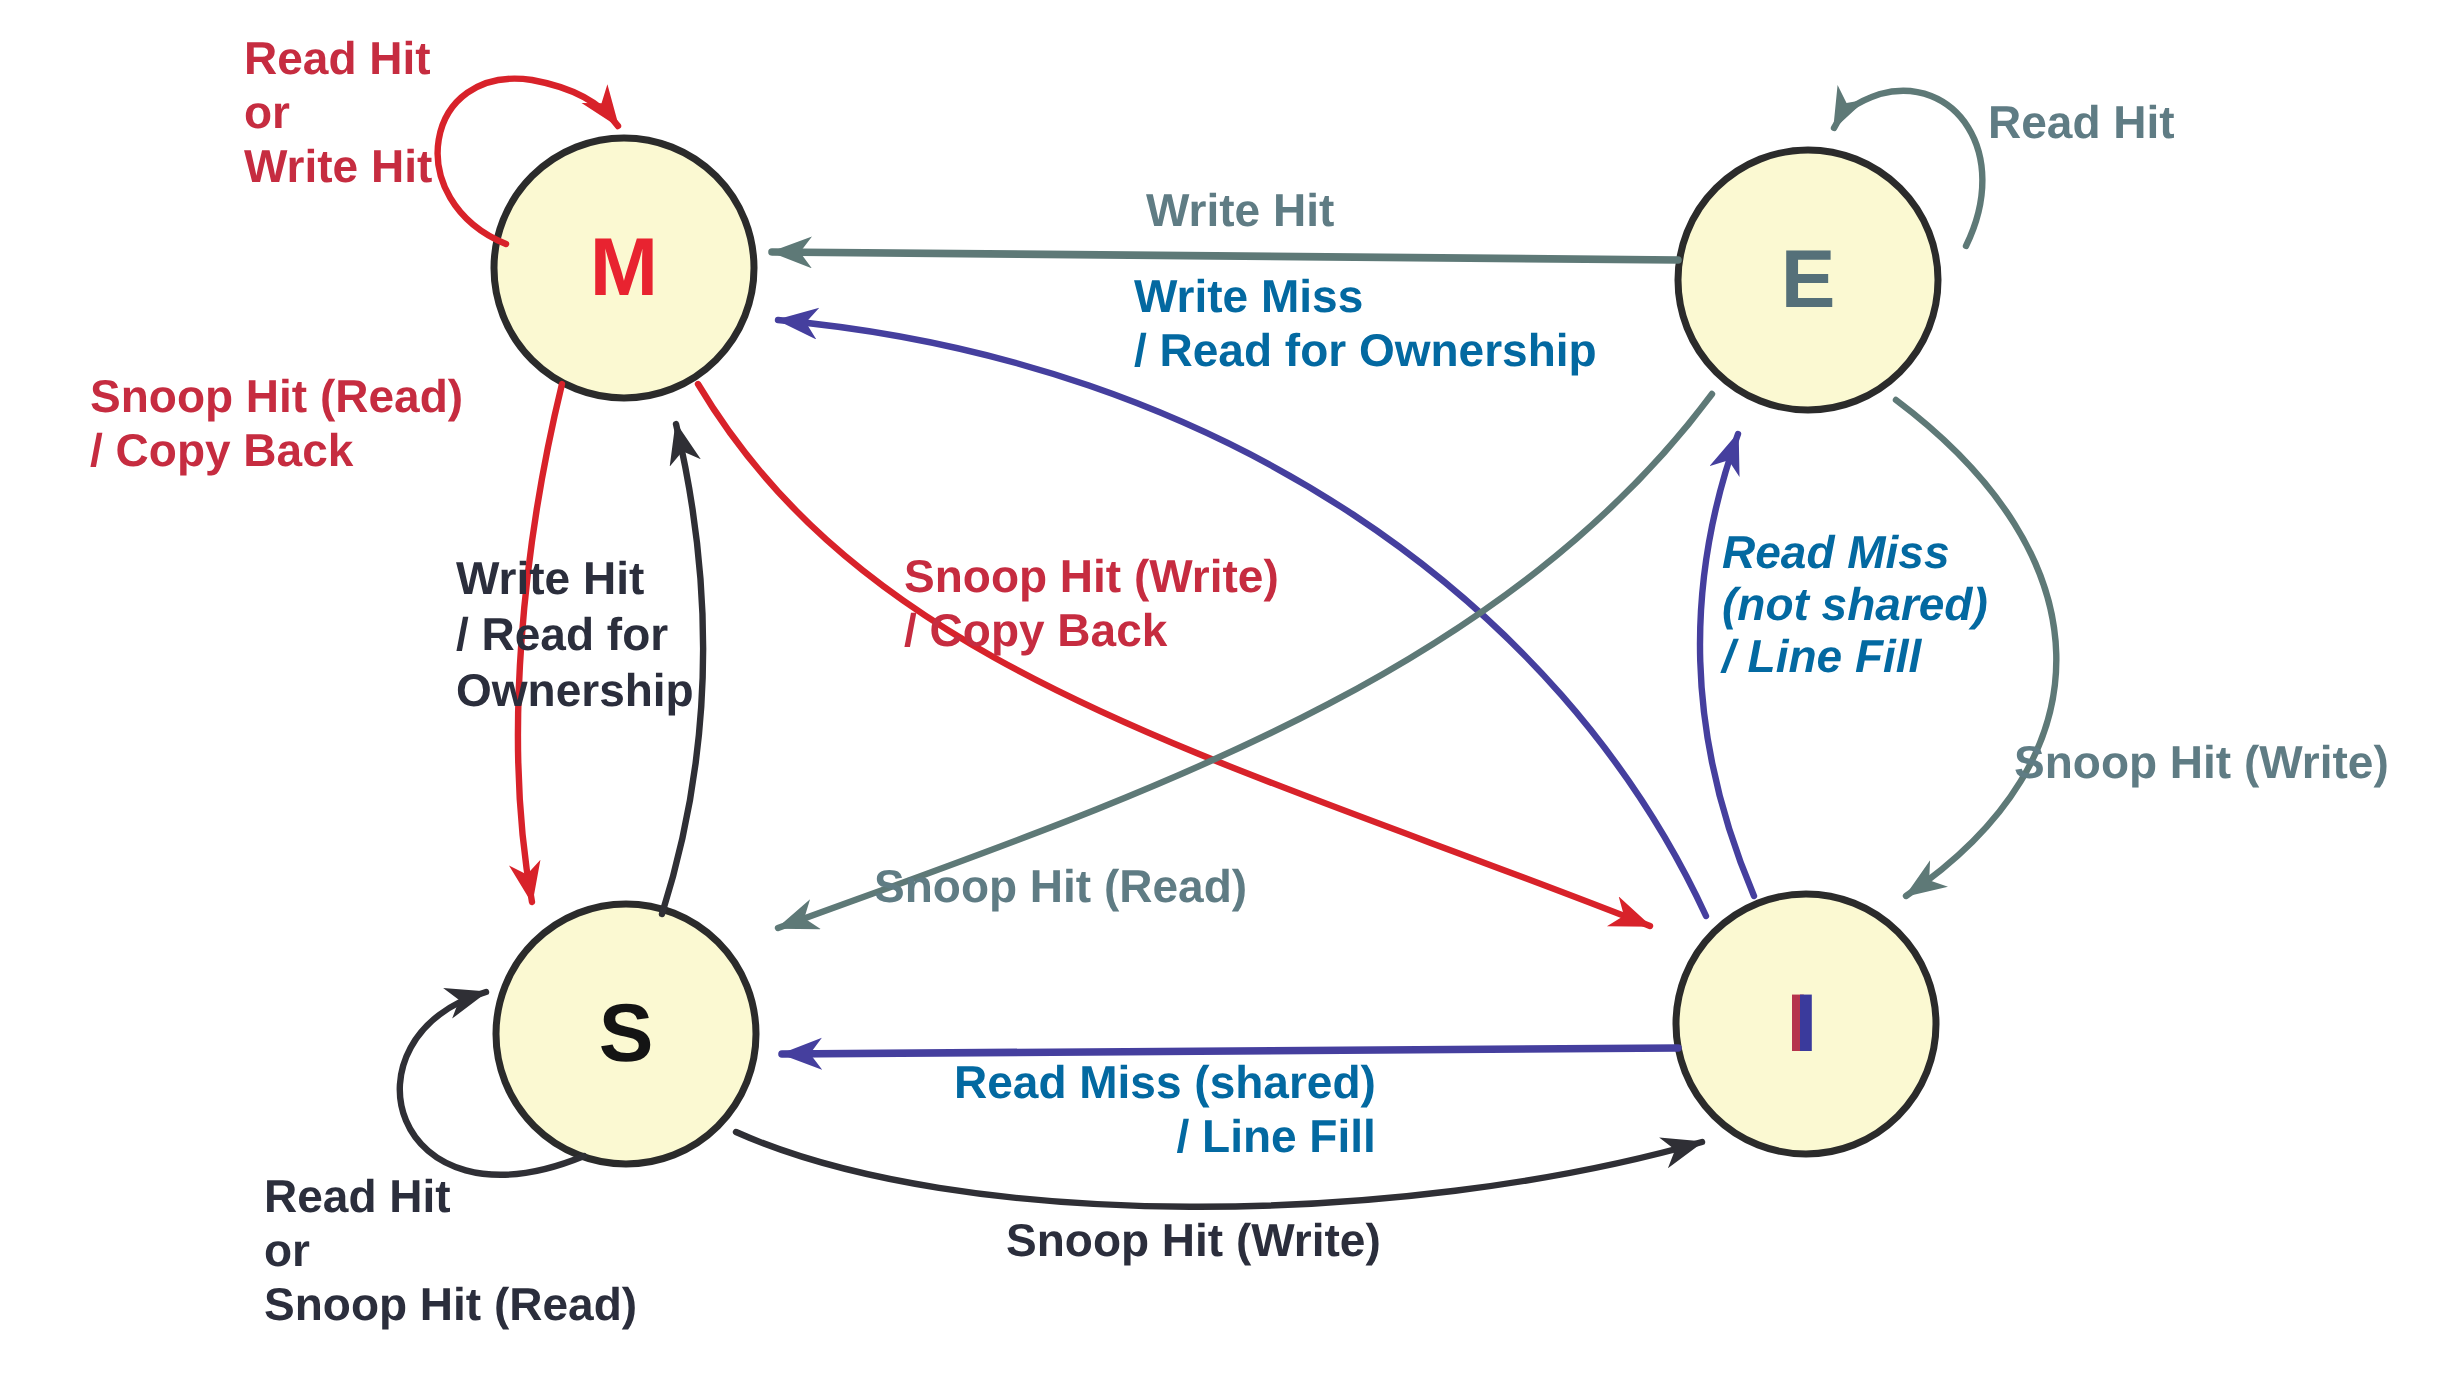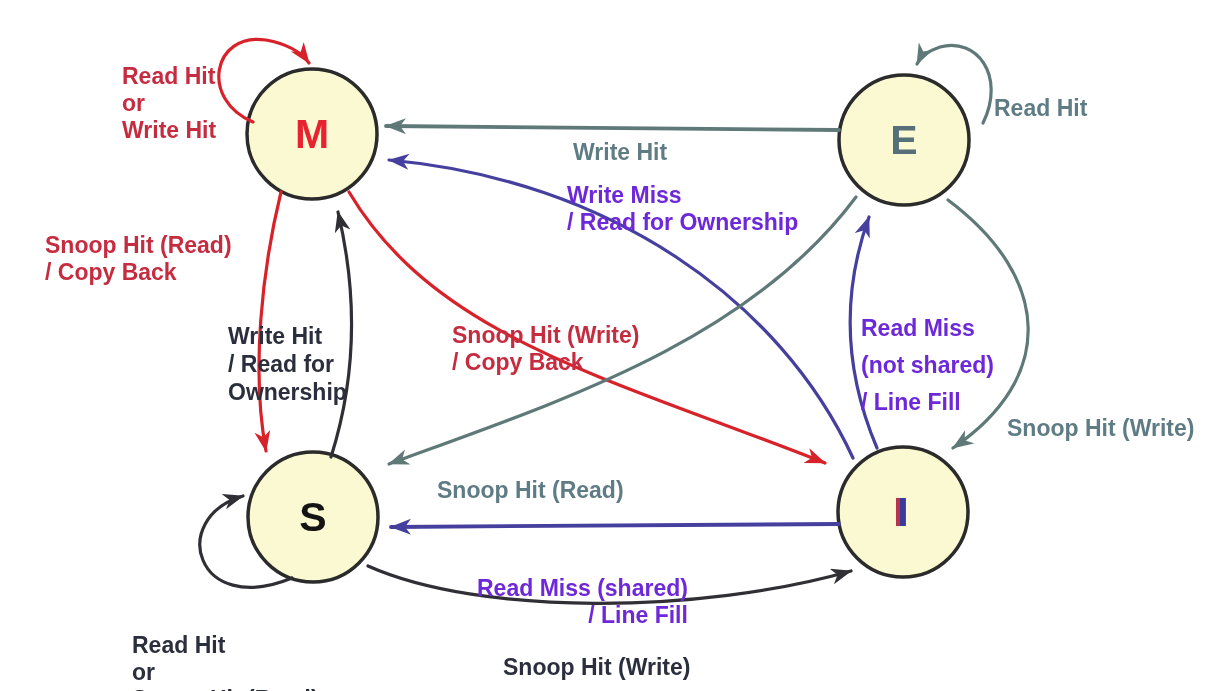--- a/index.html
+++ b/index.html
@@ -3,28 +3,28 @@
 <meta charset="utf-8">
 <style>
   html,body{margin:0;padding:0;background:#ffffff;}
   .stage{
     position:relative;width:1223px;height:691px;background:#ffffff;overflow:hidden;
     font-family:"Liberation Sans", sans-serif;
   }
   .stage svg{position:absolute;left:0;top:0;}
   .lbl{
     position:absolute;font-weight:bold;font-size:23px;line-height:27px;
-    white-space:pre-line;letter-spacing:0px;margin-top:47px;
+    white-space:pre-line;letter-spacing:0px;
   }
   .lbl.red{color:#C62C40;}
   .lbl.slate{color:#5F7C84;}
-  .lbl.purple{color:#6d28d9;}
+  .lbl.purple{color:#0369a1;}
   .lbl.black{color:#2B2E3C;}
   .lbl.lh28{line-height:28px;}
-  .lbl.lh29{line-height:37px;}
+  .lbl.lh29{line-height:26px;font-style:italic;}
   .letter{
     position:absolute;font-weight:bold;font-size:41px;
     transform:translate(-50%,-54%);
   }
   .letter.m{color:#E82330;}
   .letter.e{color:#557079;}
   .letter.s{color:#141414;}
   .letter.i{color:#3A3A9C;text-shadow:-4px 0 0 #B5344C;}
   .edge{fill:none;stroke-width:3.2px;stroke-linecap:round;}
   .edge.straight{stroke-width:3.8px;}

